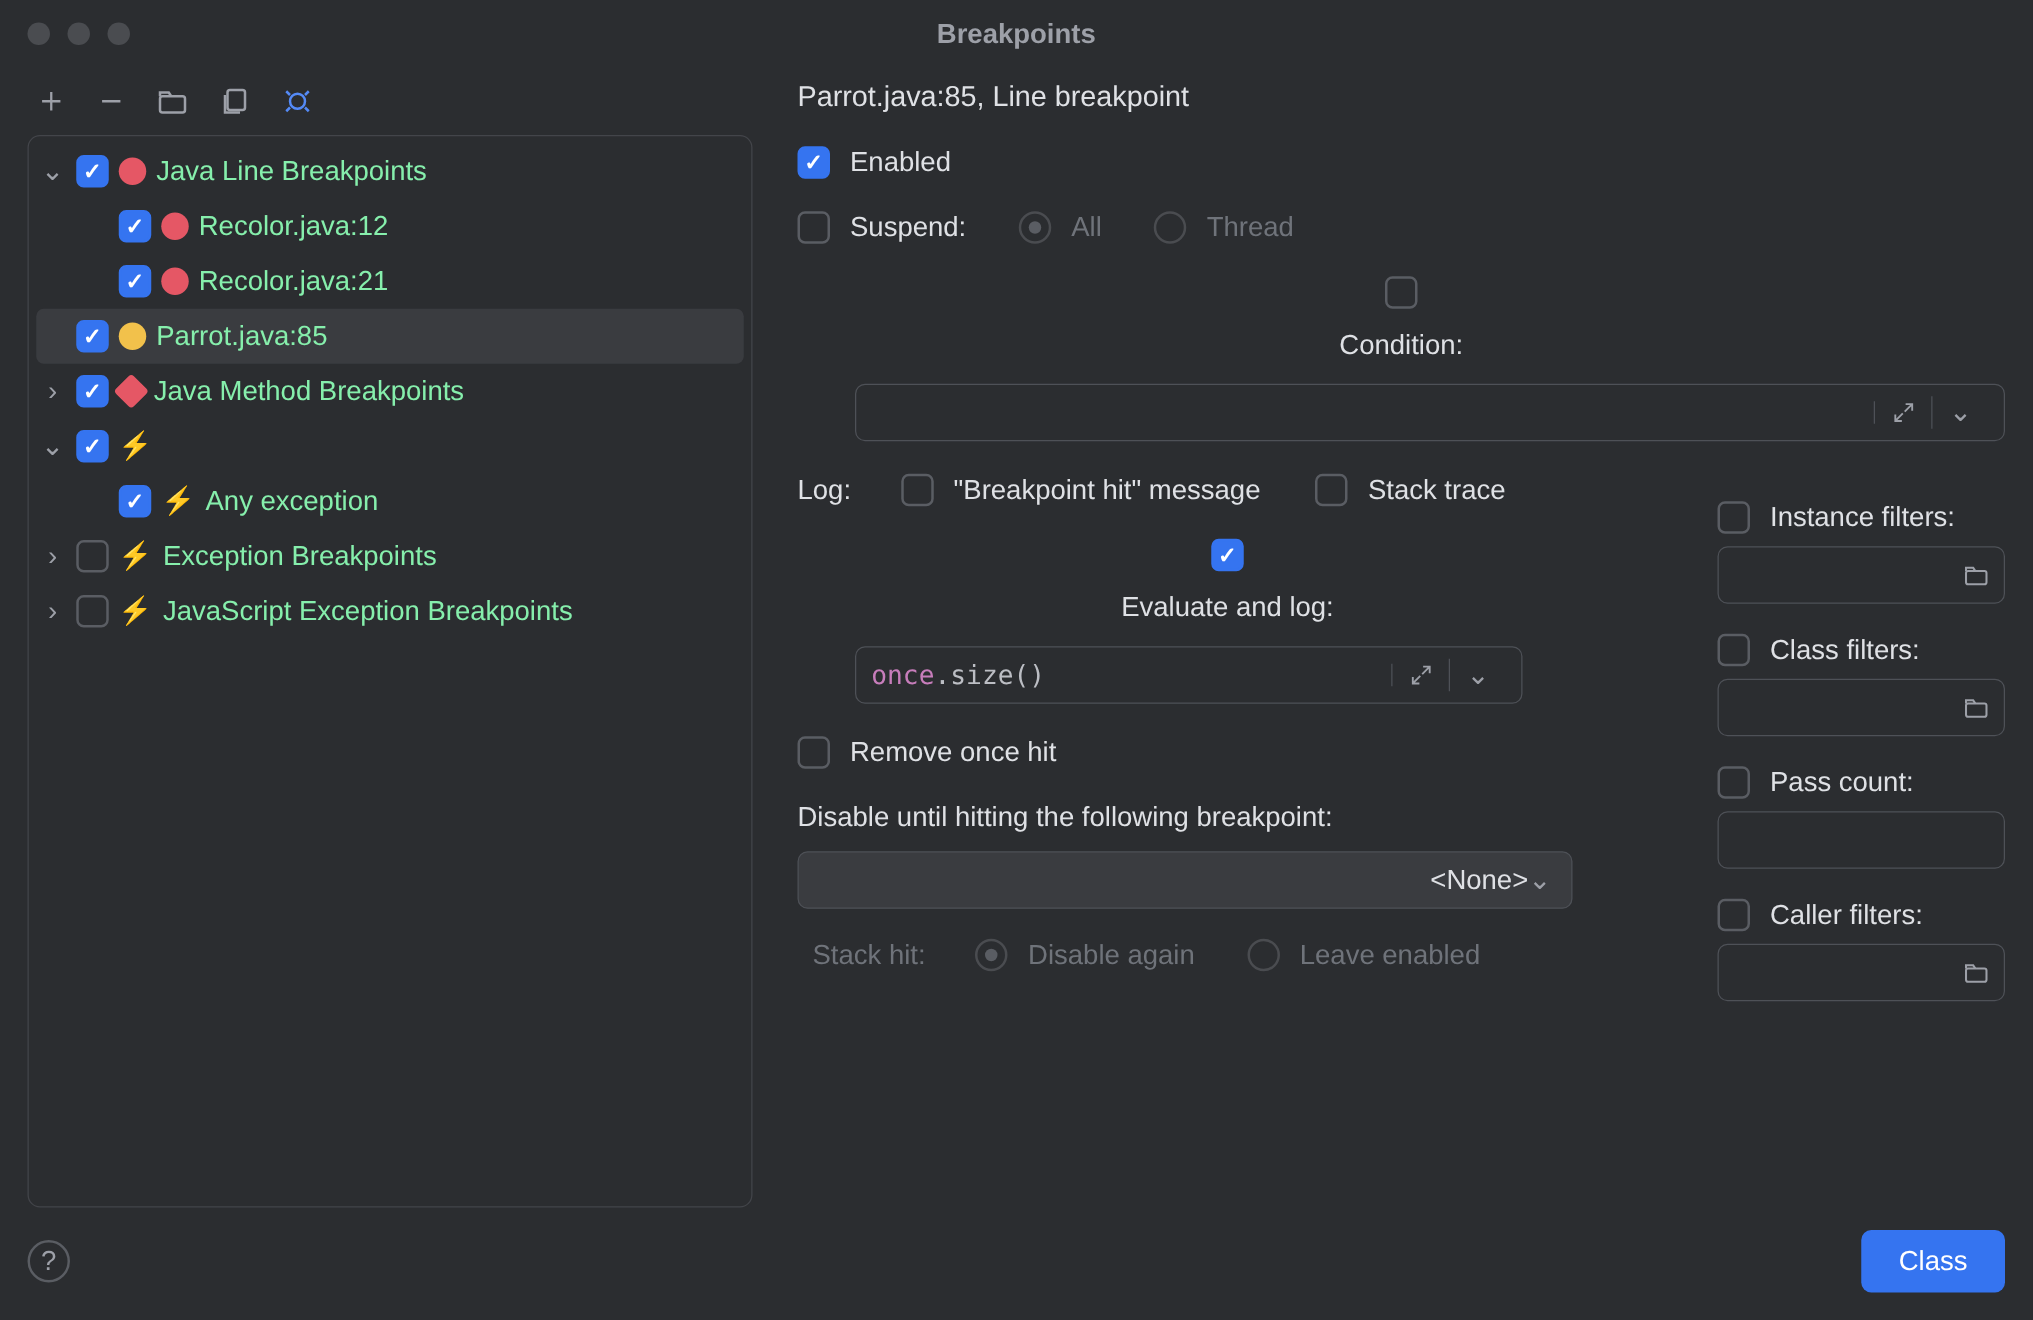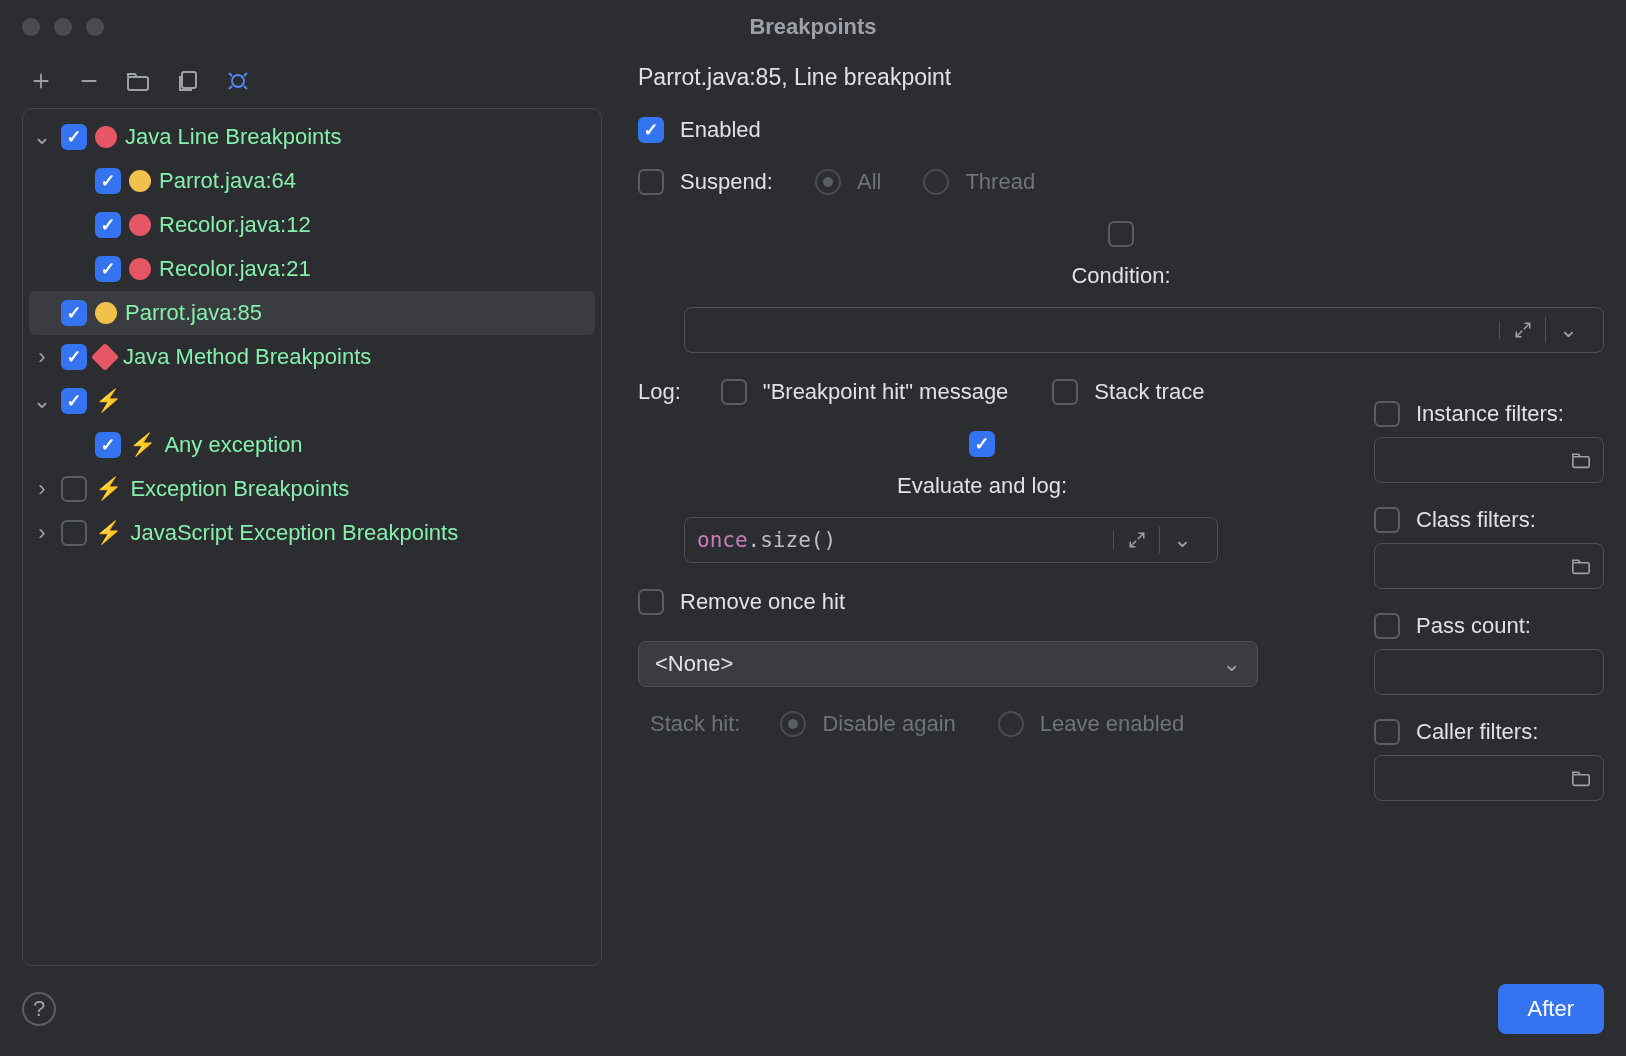--- a/index.html
+++ b/index.html
@@ -57,21 +57,21 @@
   .cond-main { flex:1; }
   .cond-btn { width: 46px; border-left: 1px solid #4e5157; display:flex; align-items:center; justify-content:center; color:#9da0a8;}
   .eval-code { font-family: "SF Mono", Menlo, monospace; font-size: 21px; flex:1;}
   .eval-code .id { color: #c77dbb; }
   .eval-code .punc { color: #bcbec4; }
   .two-col { display: flex; gap: 48px; }
   .col-main { flex: 1; }
   .col-side { width: 230px; }
   .side-row { margin-bottom: 10px; margin-top: 22px; }
   .side-input { width: 100%; height: 46px; border: 1px solid #4e5157; border-radius: 8px; display:flex; align-items:center; justify-content:flex-end; padding-right:12px; color:#9da0a8; margin-bottom: 24px;}
-  .select { background: #3a3c40; border: 1px solid #4e5157; border-radius: 8px; height: 46px; padding: 16px 16px; display:flex; align-items:center; justify-content:space-between; max-width: 620px;}
+  .select { background: #3a3c40; border: 1px solid #4e5157; border-radius: 8px; height: 46px; padding: 16px 16px; display:flex; align-items:center; justify-content:flex-end; max-width: 620px;}
   .footer { display:flex; justify-content:space-between; align-items:center; padding: 0 22px 18px 22px;}
   .help { width: 34px; height:34px; border: 2px solid #5a5d63; border-radius:50%; display:flex; align-items:center; justify-content:center; color:#9da0a8; cursor:pointer;}
   .done-btn { background:#3574f0; color:#fff; border:none; border-radius:8px; padding: 12px 30px; font-size:22px; cursor:pointer;}
   svg { display:block; }
 </style>
 </head>
 <body>
 
 <div class="titlebar">
   <div class="traffic-lights">
@@ -116,26 +116,20 @@
       </span>
     </div>
 
     <div class="tree-box">
 
       <div class="tree-row">
         <span class="caret">⌄</span>
         <span class="checkbox checked"></span>
         <span class="bp-icon bp-red"></span>
         <span class="tree-label">Java Line Breakpoints</span>
-      </div>
-      <div class="tree-row indent1">
-        <span class="caret"></span>
-        <span class="checkbox checked"></span>
-        <span class="bp-icon bp-yellow"></span>
-        <span class="tree-label">Parrot.java:64</span>
       </div>
       <div class="tree-row indent1">
         <span class="caret"></span>
         <span class="checkbox checked"></span>
         <span class="bp-icon bp-red"></span>
         <span class="tree-label">Recolor.java:12</span>
       </div>
       <div class="tree-row indent1">
         <span class="caret"></span>
         <span class="checkbox checked"></span>
@@ -247,20 +241,21 @@
             </div>
             <div class="cond-btn">⌄</div>
           </div>
         </div>
 
         <div class="row">
           <span class="checkbox"></span>
           <span class="label">Remove once hit</span>
         </div>
 
+        <div class="label" style="margin-bottom:14px;">Disable until hitting the following breakpoint:</div>
         <div class="select" style="margin-bottom:24px;">
           <span>&lt;None&gt;</span>
           <span style="color:#9da0a8">⌄</span>
         </div>
 
         <div class="row">
           <span class="label disabled" style="margin-left:12px;">Stack hit:</span>
           <span style="width:8px"></span>
           <span class="radio dis sel-dis"></span>
           <span class="label disabled">Disable again</span>
@@ -309,14 +304,14 @@
               <path d="M2 7 L2 4 L9 4 L11 7"></path>
             </svg>
         </div>
       </div>
     </div>
   </div>
 </div>
 
 <div class="footer">
   <div class="help">?</div>
-  <button class="done-btn">After</button>
+  <button class="done-btn">Class</button>
 </div>
 
 </body></html>

